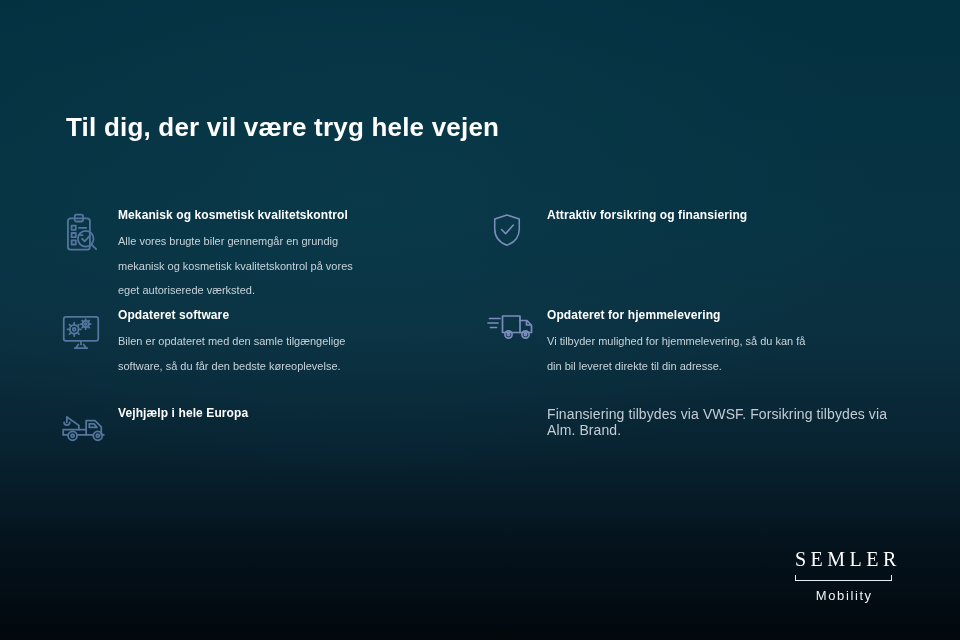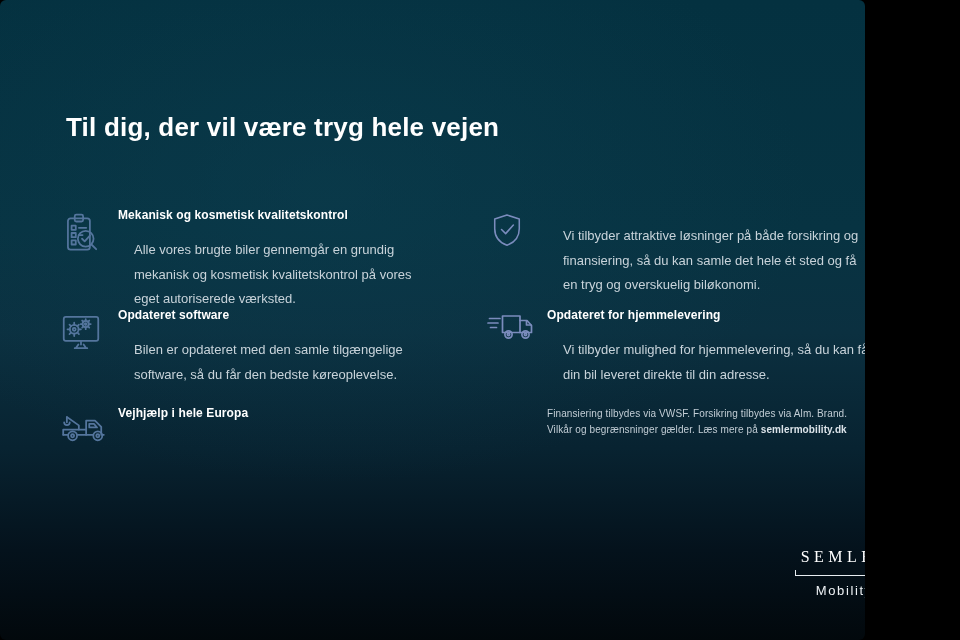--- a/index.html
+++ b/index.html
@@ -1,53 +1,52 @@
 <!DOCTYPE html>
 <html><head>
 <meta charset="utf-8">
 <style>
   html,body { margin:0; padding:0; background:#000; }
   .stage {
-    position:relative; width:865px; height:640px; overflow:hidden;
+    position:relative; width:960px; height:640px; overflow:hidden;
     font-family:"Liberation Sans", sans-serif;
     background:
       radial-gradient(85% 70% at 38% 30%, rgba(13,64,82,0.45) 0%, rgba(13,64,82,0) 65%),
       linear-gradient(180deg, #043140 0%, #073342 36%, #0b3040 52%, #082331 70%, #04121c 86%, #02080c 100%);
-    border-radius: 6px;
   }
   .heading {
     position:absolute; left:66px; top:112px; margin:0;
     font-size:26px; font-weight:700; color:#ffffff; letter-spacing:0.2px;
   }
   .feature { position:absolute; display:flex; }
   .icon-box { flex:0 0 60px; width:60px; margin-top:2px; }
   .icon-box svg { display:block; }
   .f-text .f-title {
     margin:0 0 7px 0; font-size:12px; font-weight:700; color:#ffffff; letter-spacing:0.1px;
   }
   .f-text .f-body {
-    margin:16px; font-size:13px; line-height:24.5px; color:#c8d3da; white-space:pre-line;
+    margin:0; font-size:11px; line-height:24.5px; color:#c8d3da; white-space:pre-line;
   }
   .col-left  { left:58px;  width:412px; }
   .col-right { left:487px; width:430px; }
   .col-left  .f-text { width:352px; }
   .col-right .f-text { width:372px; }
   .row-1 { top:208px; }
   .row-2 { top:308px; }
   .row-3 { top:406px; }
 
   .disclaimer {
     position:absolute; left:547px; top:406px; width:345px;
-    font-size:10px; line-height:16px; color:#c2cdd5; letter-spacing:0.1px;
+    font-size:14px; line-height:16px; color:#c2cdd5; letter-spacing:0.1px;
   }
   .disclaimer .bold { font-weight:700; color:#dbe3e9; }
 
   .logo { position:absolute; left:795px; top:548px; width:97px; text-align:center; color:#fff; }
   .logo-name {
-    font-family:"Liberation Serif", serif; font-size:16px; letter-spacing:4.5px;
+    font-family:"Liberation Serif", serif; font-size:20px; letter-spacing:4.5px;
     margin-right:-4.5px; white-space:nowrap;
   }
   .logo-rule {
     margin-top:4px; height:5px;
     border-left:1.5px solid #e8edf1; border-right:1.5px solid #e8edf1; border-bottom:1.5px solid #e8edf1;
   }
   .logo-sub { margin-top:7px; font-size:13px; letter-spacing:1.6px; margin-right:-1.6px; color:#eef2f5; }
 
   .ic  { stroke:#54759d; fill:none; stroke-width:1.7; stroke-linecap:round; stroke-linejoin:round; }
   .icr { stroke:#7b8cbd; fill:none; stroke-width:1.7; stroke-linecap:round; stroke-linejoin:round; }
@@ -133,23 +132,21 @@
   <div class="feature col-right row-1">
     <div class="icon-box">
       <svg width="40" height="40" viewBox="0 0 44 44">
         <g class="icr">
           <path d="M22 5.5 L35.5 10 V20.5 C35.5 30 30 35.8 22 38.8 C14 35.8 8.5 30 8.5 20.5 V10 Z"></path>
           <path d="M16 21.5 L20.5 26 L29 16.5"></path>
         </g>
       </svg>
     </div>
     <div class="f-text">
-      <p class="f-body">Vi tilbyder attraktive løsninger på både forsikring og
-finansiering, så du kan samle det hele ét sted og få
-en tryg og overskuelig biløkonomi.</p>
+      <p class="f-title">Attraktiv forsikring og finansiering</p>
     </div>
   </div>
 
   <div class="feature col-right row-2">
     <div class="icon-box">
       <svg width="48" height="34" viewBox="0 0 48 34">
         <g class="icr">
           <path d="M2.5 8.5 H13 M1 13 H11 M3.5 17.5 H9.5"></path>
           <rect x="15.5" y="6" width="17.5" height="16.5"></rect>
           <path d="M33 10.5 H40 L44.5 15.5 V22.5 H33"></path>
@@ -163,21 +160,20 @@
     </div>
     <div class="f-text">
       <p class="f-title">Opdateret for hjemmelevering</p>
       <p class="f-body">Vi tilbyder mulighed for hjemmelevering, så du kan få
 din bil leveret direkte til din adresse.</p>
     </div>
   </div>
 
   <div class="disclaimer">
     <div>Finansiering tilbydes via VWSF. Forsikring tilbydes via Alm. Brand.</div>
-    <div><span>Vilkår og begrænsninger gælder. Læs mere på </span><span class="bold">semlermobility.dk</span></div>
   </div>
 
   <div class="logo">
     <div class="logo-name">SEMLER</div>
     <div class="logo-rule"></div>
     <div class="logo-sub">Mobility</div>
   </div>
 
 </div>
 

